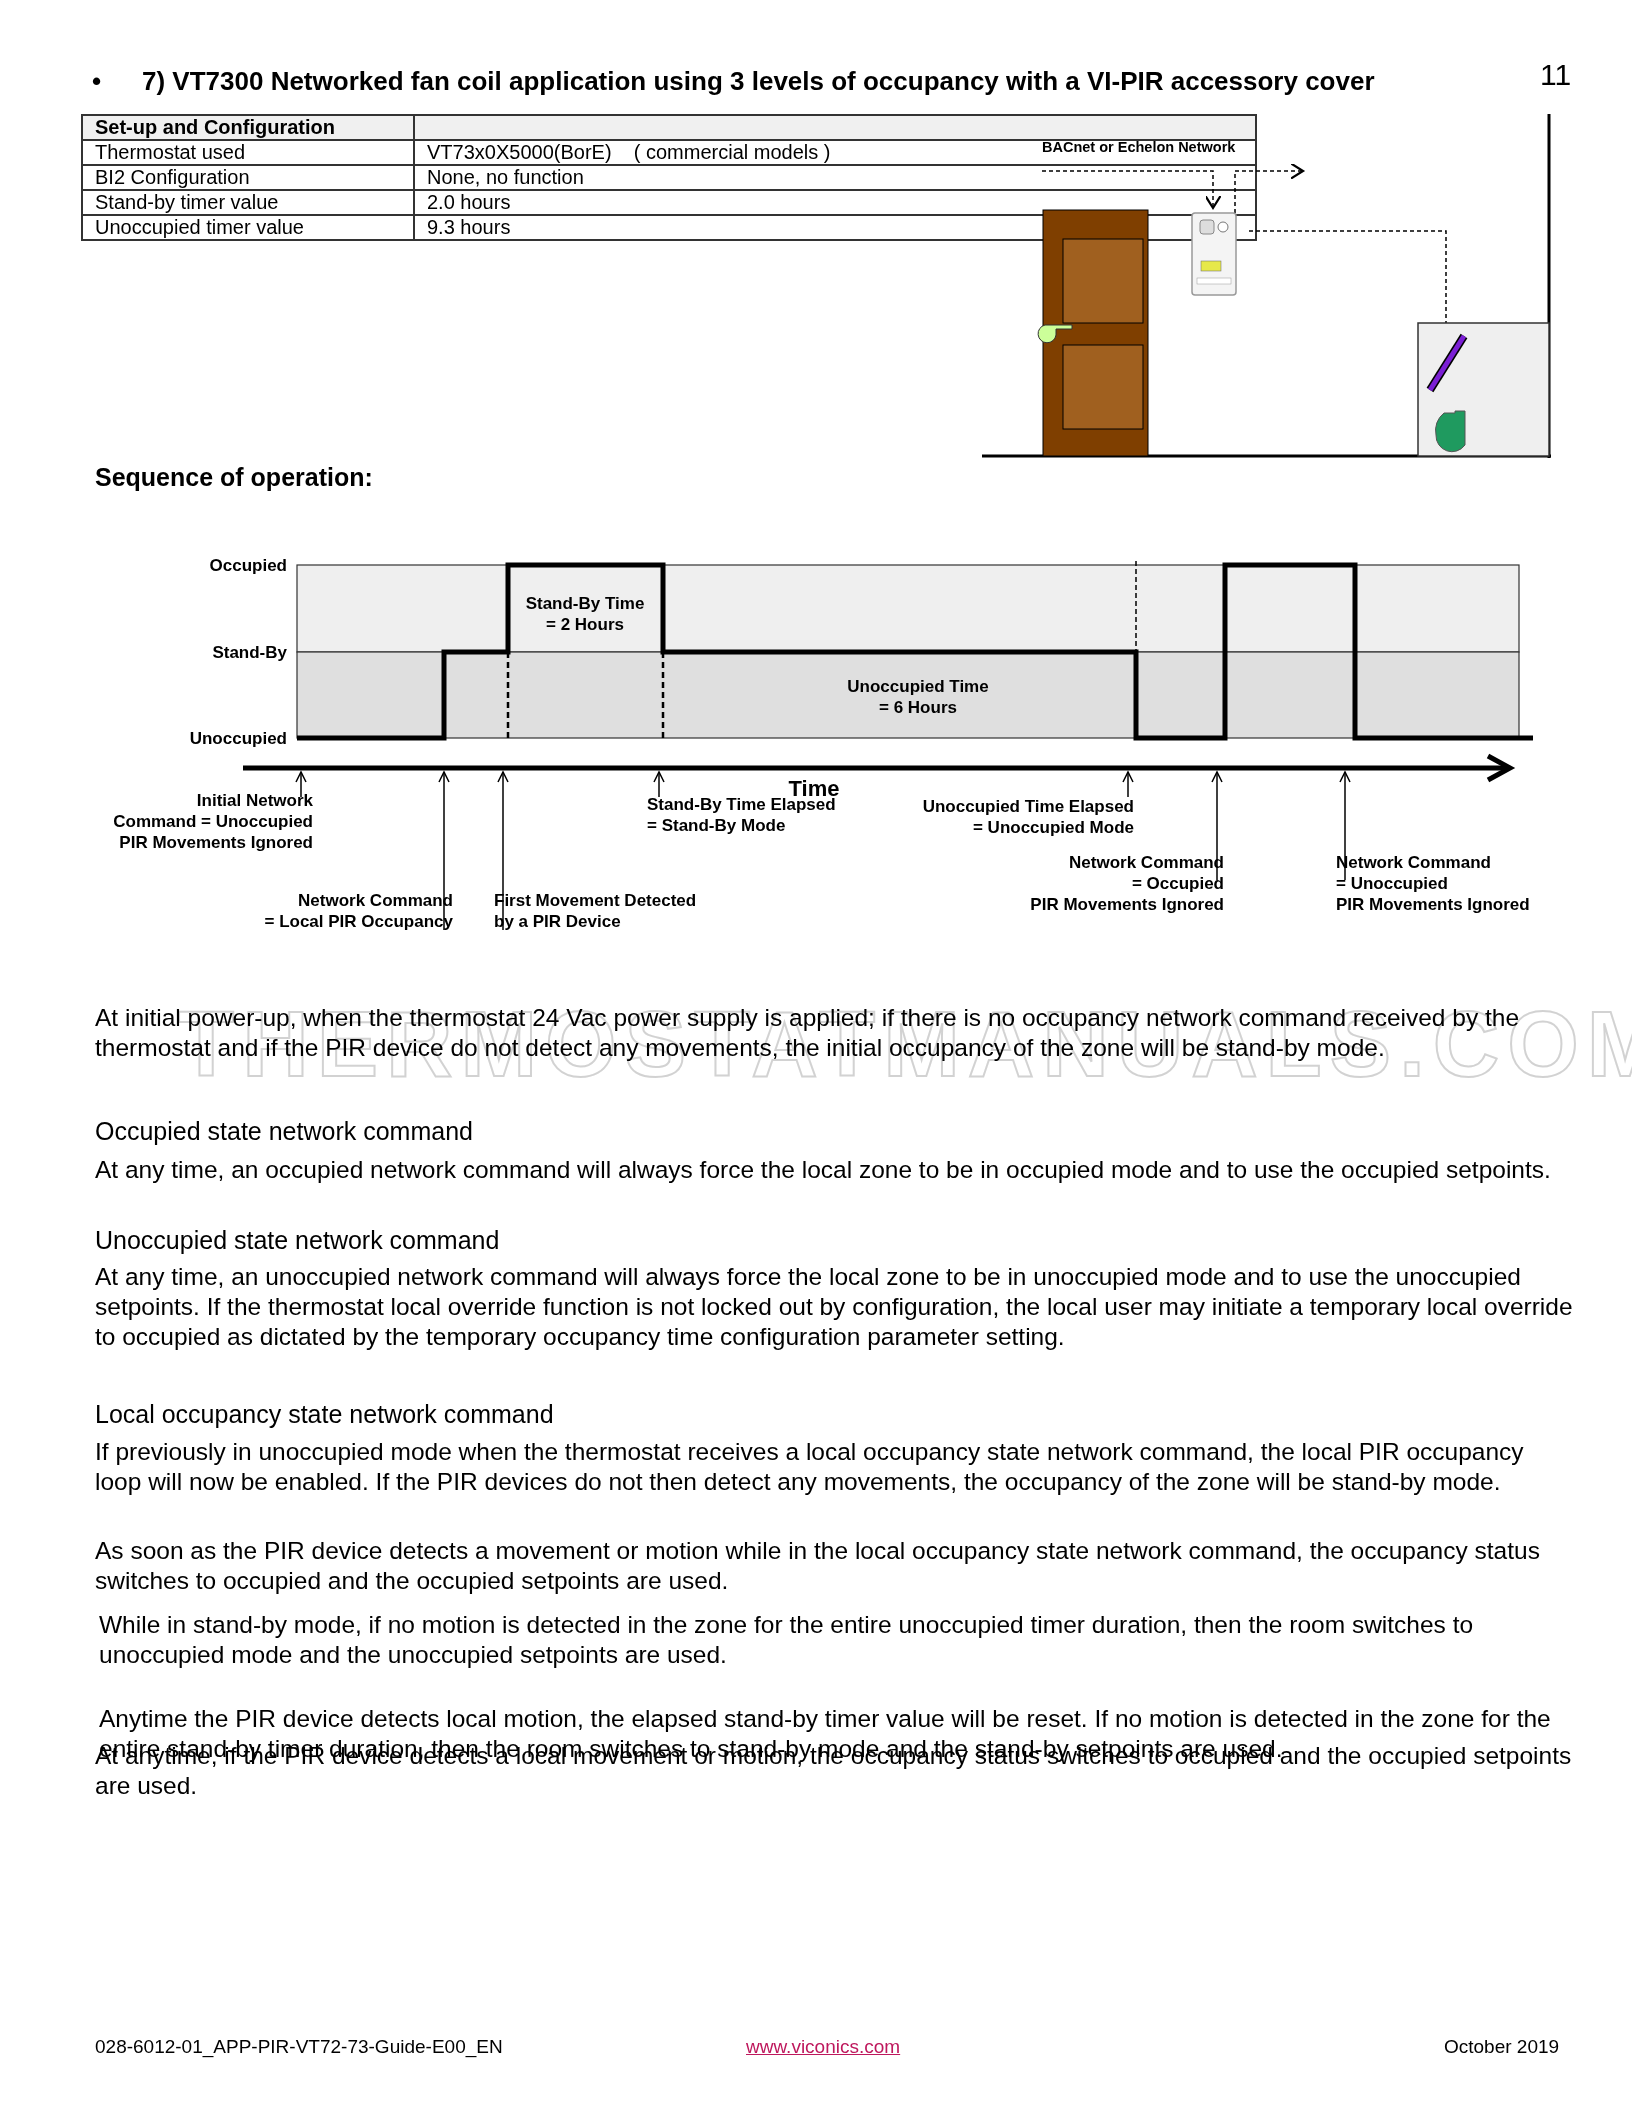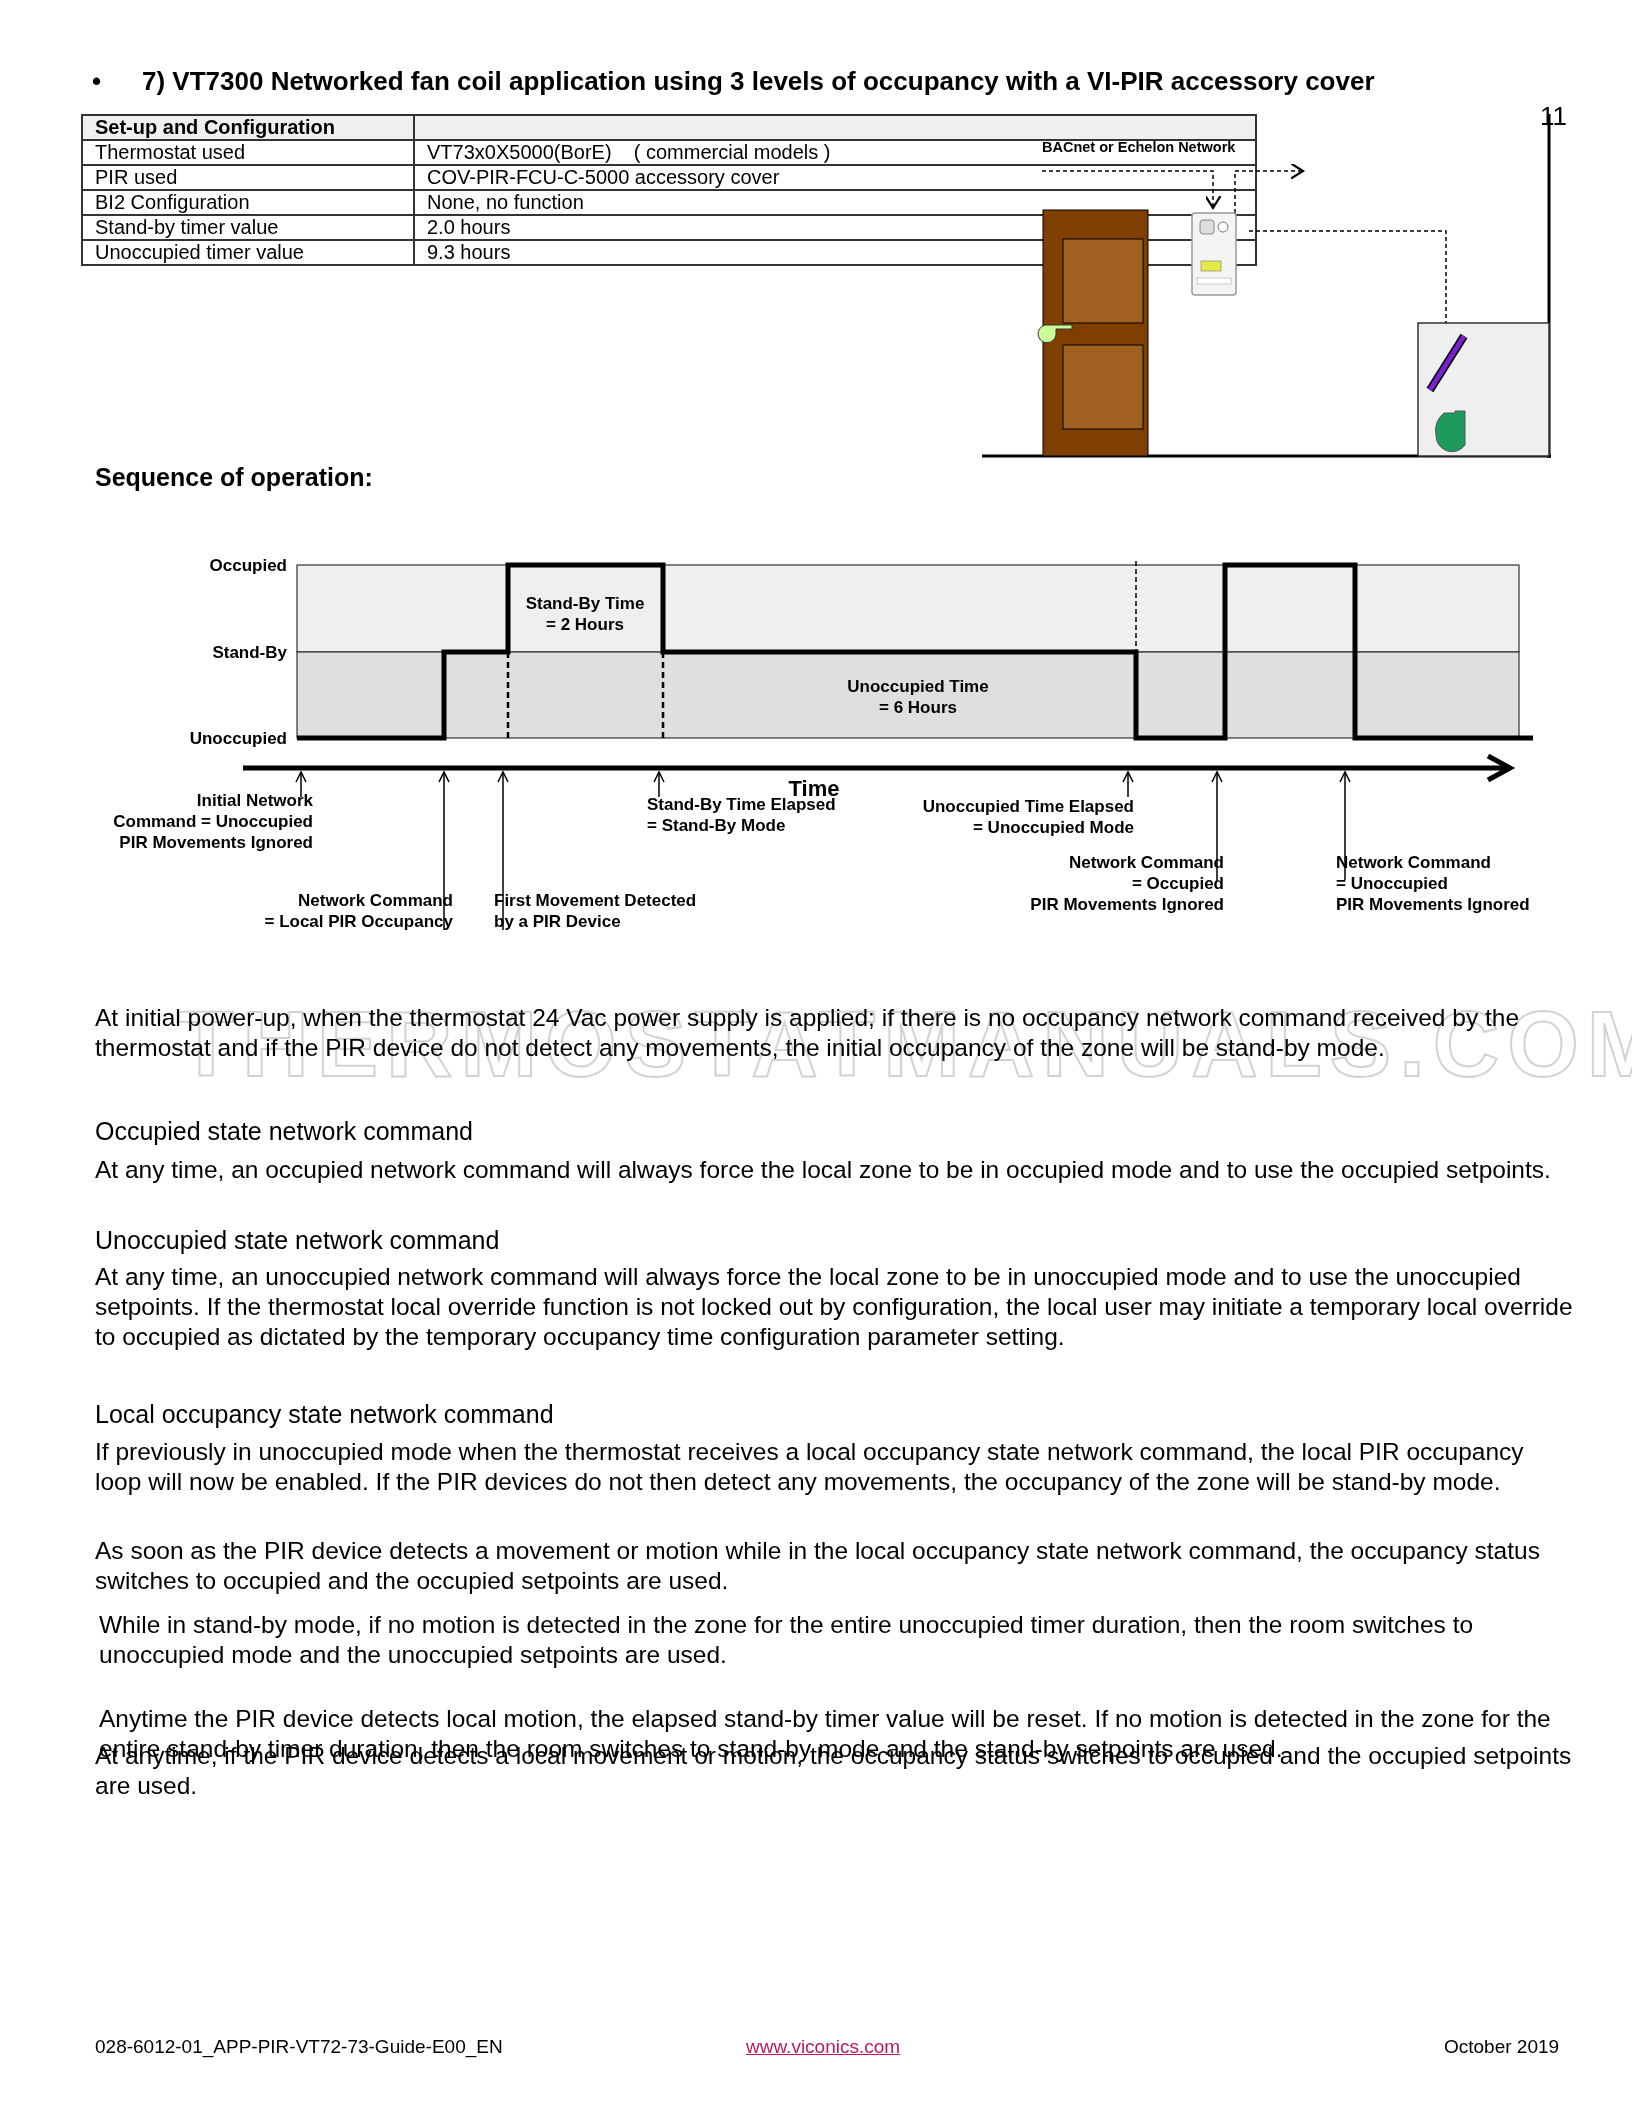--- a/index.html
+++ b/index.html
@@ -1,20 +1,20 @@
 <!DOCTYPE html>
 <html><head>
 <meta charset="utf-8">
 <style>
   html,body{margin:0;padding:0;background:#fff;}
   body{width:1632px;height:2112px;position:relative;overflow:hidden;font-family:"Liberation Sans",sans-serif;color:#000;}
   .abs{position:absolute;}
   .title{left:92px;top:66px;font-size:26px;font-weight:bold;white-space:nowrap;}
   .title .bullet{display:inline-block;width:50px;}
-  .pagenum{left:1540px;top:58px;font-size:26px;margin-top:43px;}
+  .pagenum{left:1540px;top:58px;font-size:30px;}
   table.cfg{position:absolute;left:81px;top:114px;border-collapse:collapse;font-size:20px;padding-left:31px;}
   table.cfg td{border:2px solid #333;padding:0 12px;height:23px;line-height:23px;white-space:nowrap;}
   table.cfg td.c1{width:306px;}
   table.cfg td.c2{width:816px;}
   table.cfg tr.hdr td{background:#f0f0f0;font-weight:bold;}
   .seq{left:95px;top:463px;font-size:25px;font-weight:bold;}
   .body-p{position:absolute;left:95px;width:1480px;font-size:24.5px;line-height:30px;}
   .h2{position:absolute;left:95px;font-size:25px;font-weight:normal;}
   .watermark{position:absolute;left:178px;top:998px;font-size:92px;font-weight:bold;color:transparent;-webkit-text-stroke:2px #c8c8c8;letter-spacing:8px;white-space:nowrap;opacity:0.8;line-height:92px;}
   .footer{position:absolute;top:2036px;font-size:19px;}
@@ -30,24 +30,20 @@
 
 <table class="cfg">
   <tbody>
       <tr class="hdr">
     <td class="c1">Set-up and Configuration</td>
     <td class="c2"></td>
   </tr>
   <tr>
         <td class="c1">Thermostat used</td>
         <td class="c2" style="white-space:pre">VT73x0X5000(BorE)    ( commercial models )</td>
-      </tr>
-  <tr>
-        <td class="c1">PIR used</td>
-        <td class="c2">COV-PIR-FCU-C-5000 accessory cover</td>
       </tr>
   <tr>
         <td class="c1">BI2 Configuration</td>
         <td class="c2">None, no function</td>
       </tr>
   <tr>
         <td class="c1">Stand-by timer value</td>
         <td class="c2">2.0 hours</td>
       </tr>
   <tr>

